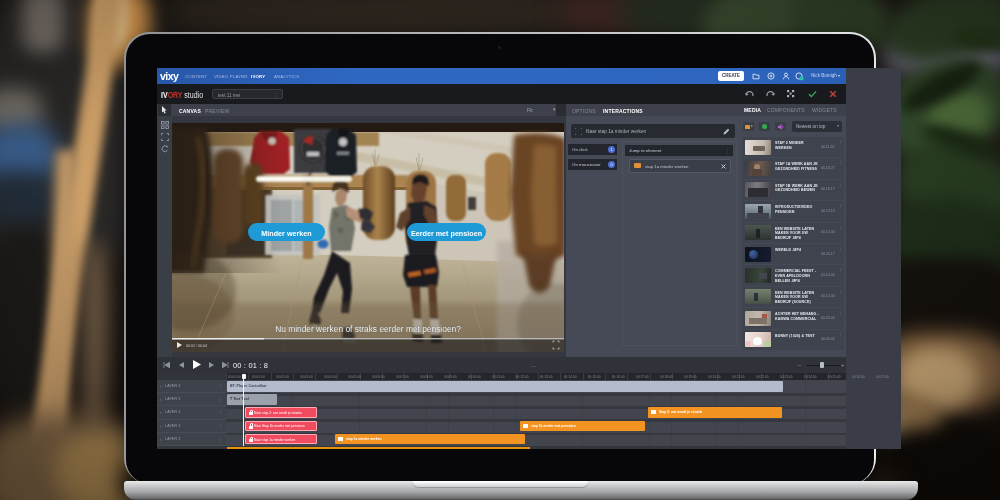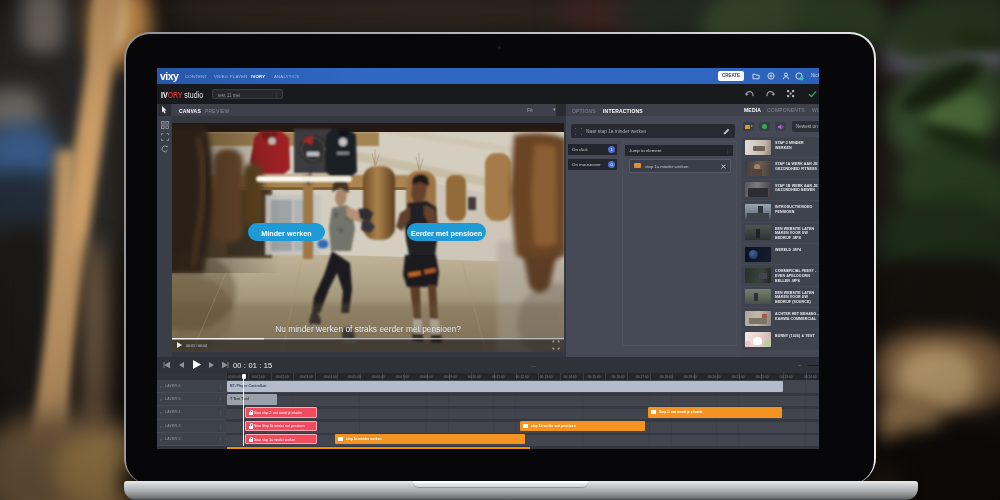--- a/index.html
+++ b/index.html
@@ -7,21 +7,21 @@
 
 #bgwrap{left:0;top:0;width:1000px;height:500px;overflow:hidden}
 .blob{position:absolute;filter:blur(10px)}
 
 #screen{left:124px;top:32px;width:752px;height:452px;background:linear-gradient(100deg,#919194 0%,#c4c4c6 55%,#eeeef0 100%);border-radius:26px;box-shadow:0 8px 22px rgba(0,0,0,.55)}
 #bezel{left:2px;top:2px;width:748px;height:450px;background:#070709;border-radius:24px}
 #cam{left:374px;top:14px;width:3px;height:3px;border-radius:50%;background:#1d1d22}
 #base{left:124px;top:481px;width:794px;height:19px;background:linear-gradient(#e9eaec 0%,#cfd0d2 20%,#a9aaac 55%,#717375 88%,#4c4d4f 100%);border-radius:3px 3px 12px 12px}
 #notch{left:289px;top:0px;width:175px;height:6px;background:linear-gradient(#fafbfc,#cfd0d2);border-radius:0 0 7px 7px;box-shadow:inset 0 1.5px 1.5px rgba(255,255,255,.9),0 1px 1px rgba(0,0,0,.25)}
 
-#ui{left:33px;top:36px;width:662px;height:381px;background:#3a3d46;overflow:hidden}
+#ui{left:33px;top:36px;width:744px;height:381px;background:#3a3d46;overflow:hidden}
 #bluebar{left:0;top:0;width:689px;height:16px;background:linear-gradient(90deg,#2757a8,#2f68c3 30%,#2e66c0 80%,#2a5fb4);color:#aabde2}
 #hdr{left:0;top:16px;width:689px;height:20px;background:#181a1e}
 #tl{left:0;top:289px;width:689px;height:92px;background:#33363d}
 .mnu{top:5.5px;font-size:4.3px;color:#a9bce2;letter-spacing:.2px}
 .mit{left:0;width:102px;height:20.4px;background:#3f434e;border-radius:1px}
 .mth{left:3px;top:2.5px;width:26px;height:15px;border-radius:1px;overflow:hidden}
 .mtt{left:33px;top:4px;width:46px;font-size:3.6px;line-height:4.6px;color:#e6e9ee;font-weight:bold;letter-spacing:.1px}
 .mdu{left:79px;top:7.5px;font-size:3.5px;color:#8d93a0}
 .mdd{right:1px;top:2px;font-size:4.5px;color:#7d828d}
 .rsep{left:0;width:620px;height:2.5px;background:#35383f}
@@ -486,21 +486,21 @@
           </svg>
         <svg class="a" style="left:36px;top:3px" width="8" height="9" viewBox="0 0 8 9">
             <path d="M0 0l8 4.5L0 9z" fill="#fff"></path>
           </svg>
         <svg class="a" style="left:52px;top:5px" width="6" height="6" viewBox="0 0 6 6">
             <path d="M0 0l5 3-5 3z" fill="#8e939d"></path>
           </svg>
         <svg class="a" style="left:65px;top:5px" width="7" height="6" viewBox="0 0 7 6">
             <path d="M0 0l5 3-5 3zM6 0v6" fill="#8e939d" stroke="#8e939d" stroke-width=".8"></path>
           </svg>
-        <div class="a" style="left:76px;top:3.5px;font-size:7.4px;color:#f2f3f5;letter-spacing:.2px">00 : 01 : 15</div>
+        <div class="a" style="left:76px;top:3.5px;font-size:7.4px;color:#f2f3f5;letter-spacing:.2px">00 : 01 : 8</div>
         <div class="a" style="left:374px;top:6px;font-size:5px;color:#6a6e76">—</div>
         <div class="a" style="left:641px;top:4.5px;font-size:6px;color:#8e939d">−</div>
         <div class="a" style="left:650px;top:7.5px;width:33px;height:1px;background:#191a1e"></div>
         <div class="a" style="left:663px;top:5px;width:4px;height:6px;background:#b9bdc6;border-radius:1px"></div>
         <div class="a" style="left:684px;top:4.5px;font-size:6px;color:#8e939d">+</div>
       </div>
       <div class="a" id="ruler" style="left:0;top:16px;width:689px;height:7px;background:#24262b">
           <div class="a" style="left:0;top:0;width:69px;height:7px;background:#31343b"></div>
         <div class="a" style="left:69px;top:0;width:620px;height:7px;background:repeating-linear-gradient(90deg,#3a3d44 0,#3a3d44 1px,transparent 1px,transparent 22.3px)"></div>
         <div class="a" style="left:71px;top:1.5px;font-size:3.1px;color:#878c96;letter-spacing:.1px;white-space:nowrap;word-spacing:10.2px">00:00:00 00:01:00 00:02:00 00:03:00 00:04:00 00:05:00 00:06:00 00:07:00 00:08:00 00:09:00 00:10:00 00:11:00 00:12:00 00:13:00 00:14:00 00:15:00 00:16:00 00:17:00 00:18:00 00:19:00 00:20:00 00:21:00 00:22:00 00:23:00 00:24:00 00:25:00 00:26:00 00:27:00</div>

